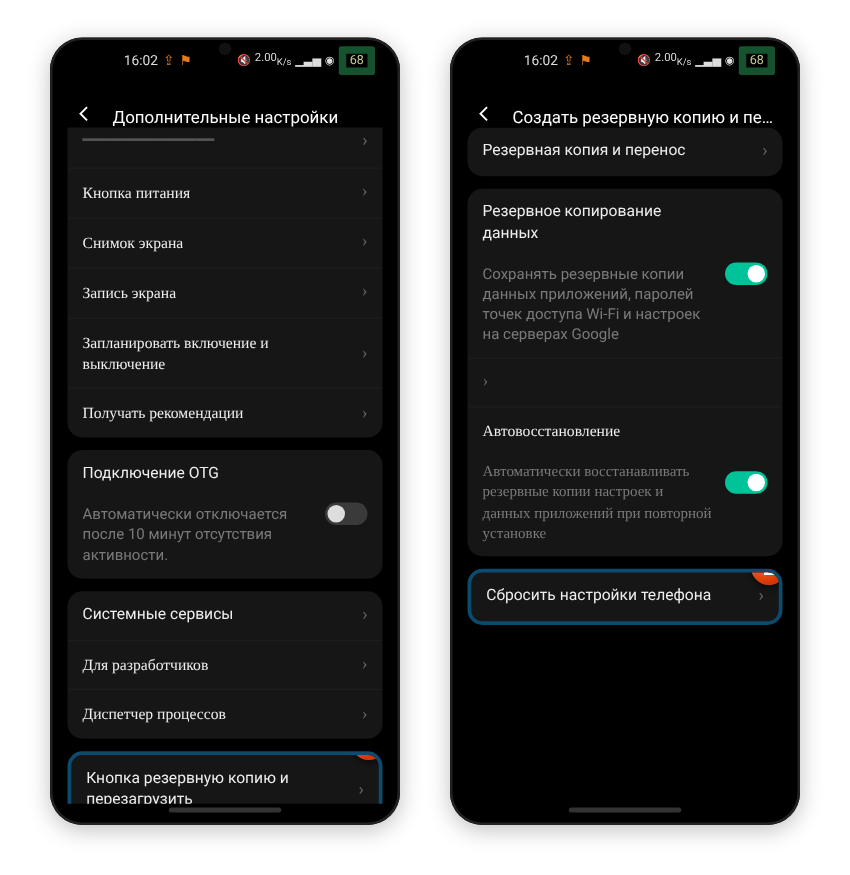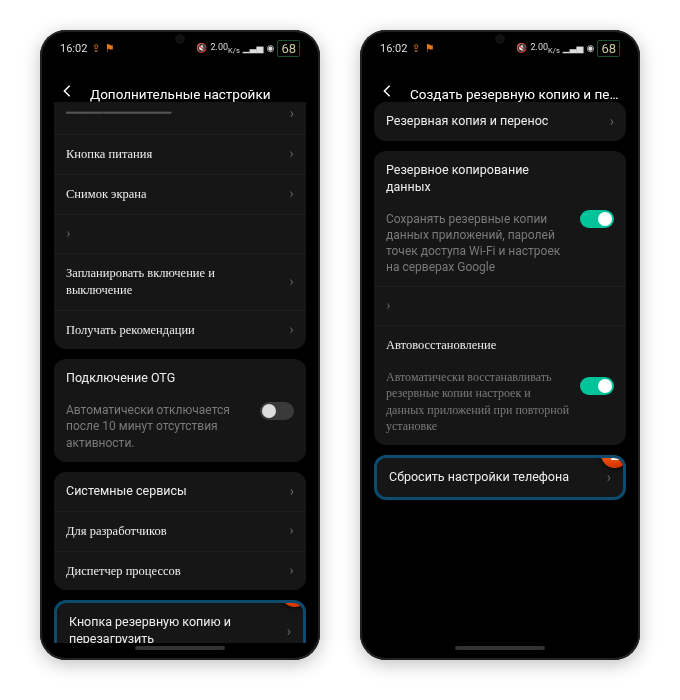--- a/index.html
+++ b/index.html
@@ -35,21 +35,21 @@
     font-size: 12px;
   }
   .statusbar {
     height: 24px;
     display: flex;
     align-items: center;
     padding: 0 14px;
     font-size: 11px;
     color: #ddd;
   }
-  .sb-left { display: flex; align-items: center; gap: 4px; }
+  .sb-left { display: flex; align-items: center; gap: 4px; margin-left: 39px; }
   .sb-right { margin-left: auto; display: flex; align-items: center; gap: 3px; font-size: 9px; }
   .notch {
     position: absolute;
     top: 4px; left: 50%;
     width: 10px; height: 10px;
     background: #111; border-radius: 50%;
     transform: translateX(-50%);
   }
   .header {
     height: 42px;
@@ -135,22 +135,22 @@
     box-shadow: 0 2px 5px rgba(0,0,0,.5), inset 0 1px 2px rgba(255,255,255,.4);
   }
   .badge.b1 { top: -24px; }
   .badge.b2 { top: -18px; }
   .navhint {
     height: 4px; width: 90px;
     background: #333; border-radius: 3px;
     margin: 3px auto 4px;
   }
   .sb-batt {
-    border: 1px solid #14532d; border-radius: 2px;
-    padding: 0 3px; font-size: 13px; color: #cc9;
+    border: 6px solid #14532d; border-radius: 2px;
+    padding: 0 3px; font-size: 10px; color: #cc9;
   }
   svg { display: block; }
 </style>
 </head>
 <body>
 
 <div class="phone">
   <div class="notch"></div>
   <div class="screen">
     <div class="statusbar">
@@ -191,20 +191,23 @@
             </div>
           <div class="chev">›</div>
         </div>
         <div class="row">
           <div class="row-main">
               <div class="row-label">Снимок экрана</div>
             </div>
           <div class="chev">›</div>
         </div>
         <div class="row">
+          <div class="row-main">
+              <div class="row-label">Запись экрана</div>
+            </div>
           <div class="chev">›</div>
         </div>
         <div class="row">
           <div class="row-main">
               <div class="row-label">Запланировать включение и выключение</div>
             </div>
           <div class="chev">›</div>
         </div>
         <div class="row">
           <div class="row-main">

